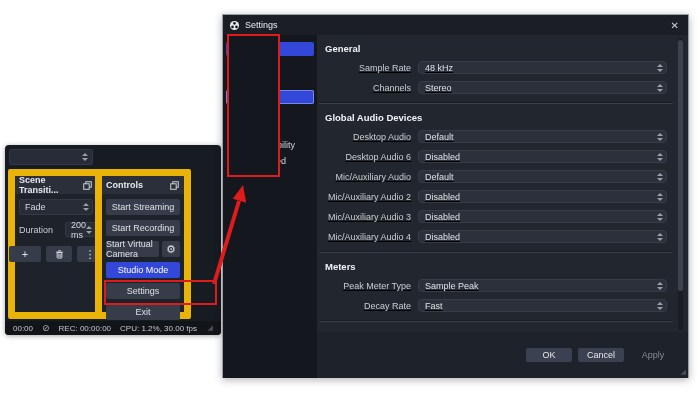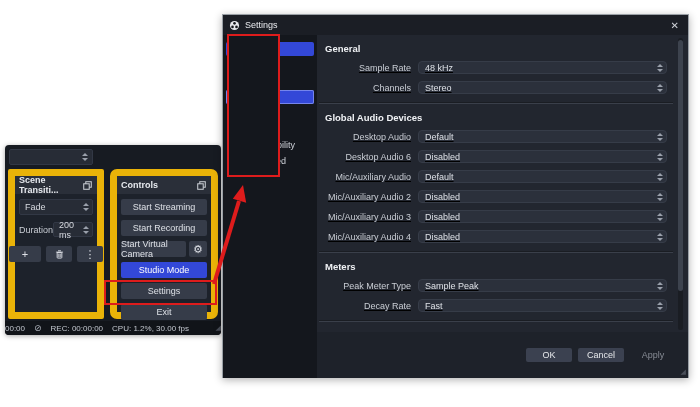--- a/index.html
+++ b/index.html
@@ -5,42 +5,42 @@
   html,body{margin:0;padding:0;background:#fff;font-family:"Liberation Sans",sans-serif;}
   .canvas{position:relative;width:700px;height:407px;background:#fff;overflow:hidden;}
 
   
   .obs-window{position:absolute;left:5px;top:145px;width:216px;height:190px;background:#171b22;
     border-radius:4px;box-shadow:0 1px 5px rgba(0,0,0,.35);overflow:hidden;}
   .top-combo{position:absolute;left:4px;top:4px;width:84px;height:16px;background:#272c36;border:1px solid #323845;border-radius:2px;
     display:flex;align-items:center;justify-content:flex-end;padding-right:4px;box-sizing:border-box;}
   .panel{position:absolute;top:24px;background:#1d222b;border:7px solid #eab308;border-radius:2px;box-sizing:border-box;}
   .panel-scene{left:3px;width:96px;height:150px;}
-  .panel-controls{left:105px;width:108px;height:150px;border-radius:7px;}
+  .panel-controls{left:90px;width:96px;height:150px;}
   .panel-header{height:18px;background:#2a2f39;display:flex;align-items:center;justify-content:space-between;
     padding:0 4px;font-size:9px;font-weight:bold;color:#e6e9ee;}
   .panel-body{padding:5px 4px;}
   .combo{height:16px;background:#272c36;border:1px solid #323845;border-radius:2px;color:#d7dae0;font-size:9px;
     display:flex;align-items:center;justify-content:space-between;padding:0 3px 0 5px;box-sizing:border-box;}
-  .dur-row{display:flex;align-items:center;gap:0;margin-top:7px;font-size:9px;color:#c9cdd4;}
+  .dur-row{display:flex;align-items:center;gap:12px;margin-top:7px;font-size:9px;color:#c9cdd4;}
   .spinbox{flex:1;height:15px;background:#272c36;border:1px solid #323845;border-radius:2px;color:#d7dae0;font-size:9px;
     display:flex;align-items:center;justify-content:space-between;padding:0 3px 0 5px;box-sizing:border-box;}
   .tool-row{display:flex;gap:5px;margin-top:9px;justify-content:center;}
   .tool-btn{height:16px;min-width:18px;background:#363c49;border-radius:2px;color:#dde0e6;display:flex;
     align-items:center;justify-content:center;font-size:11px;line-height:1;padding:0 4px;}
   .tool-btn.wide{min-width:24px;}
   .ctl-btn{height:16px;background:#363c49;border-radius:2px;color:#dde0e6;font-size:9px;display:flex;
     align-items:center;justify-content:center;margin-bottom:5px;}
   .ctl-btn.primary{background:var(--accent,#3348d8);color:#fff;}
   .vc-row{display:flex;gap:3px;}
   .vc-row .ctl-btn{flex:1;}
   .gear-btn{width:18px;height:16px;background:#363c49;border-radius:2px;color:#dde0e6;display:flex;align-items:center;
     justify-content:center;font-size:11px;margin-bottom:5px;font-family:"DejaVu Sans",sans-serif;}
   .status-bar{position:absolute;left:0;right:0;bottom:0;height:14px;background:#111419;color:#c3c7cf;font-size:8px;
-    display:flex;align-items:center;gap:9px;padding:0 0;}
+    display:flex;align-items:center;gap:9px;padding:0 8px;}
   .status-bar .grip{margin-left:auto;color:#4a4f59;font-size:7px;font-family:"DejaVu Sans",sans-serif;}
   .slash-icon{font-family:"DejaVu Sans",sans-serif;font-size:9px;color:#aeb3bb;}
 
   
   .dialog{position:absolute;left:222px;top:14px;width:467px;height:364px;background:#22262f;
     border:1px solid #9aa0a6;box-shadow:0 2px 8px rgba(0,0,0,.3);box-sizing:border-box;}
   .titlebar{height:20px;background:#1b1e25;display:flex;align-items:center;padding:0 6px;gap:5px;}
   .titlebar .t-title{font-size:9px;color:#e8eaee;flex:1;}
   .titlebar .t-close{color:#cfd2d8;font-size:10px;padding:0 3px;}
   .dlg-body{display:flex;height:343px;}

